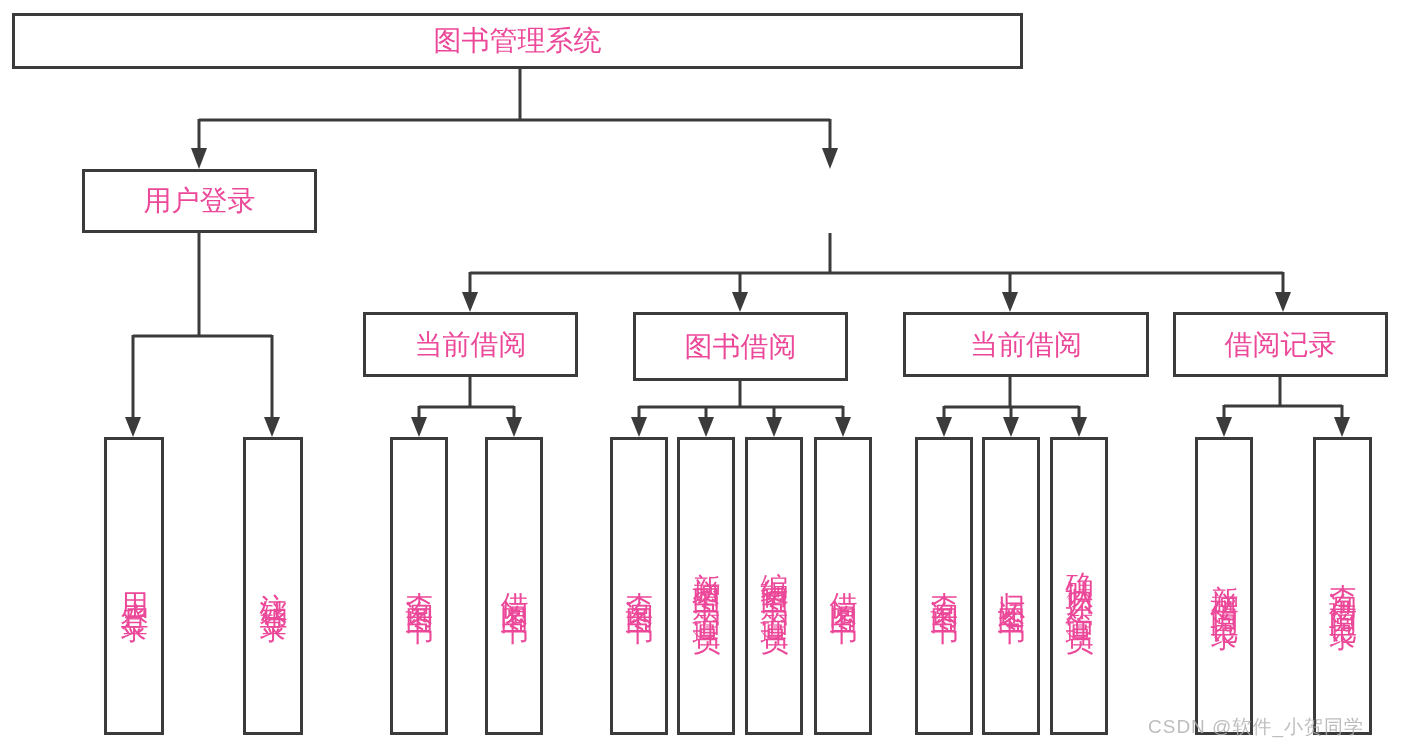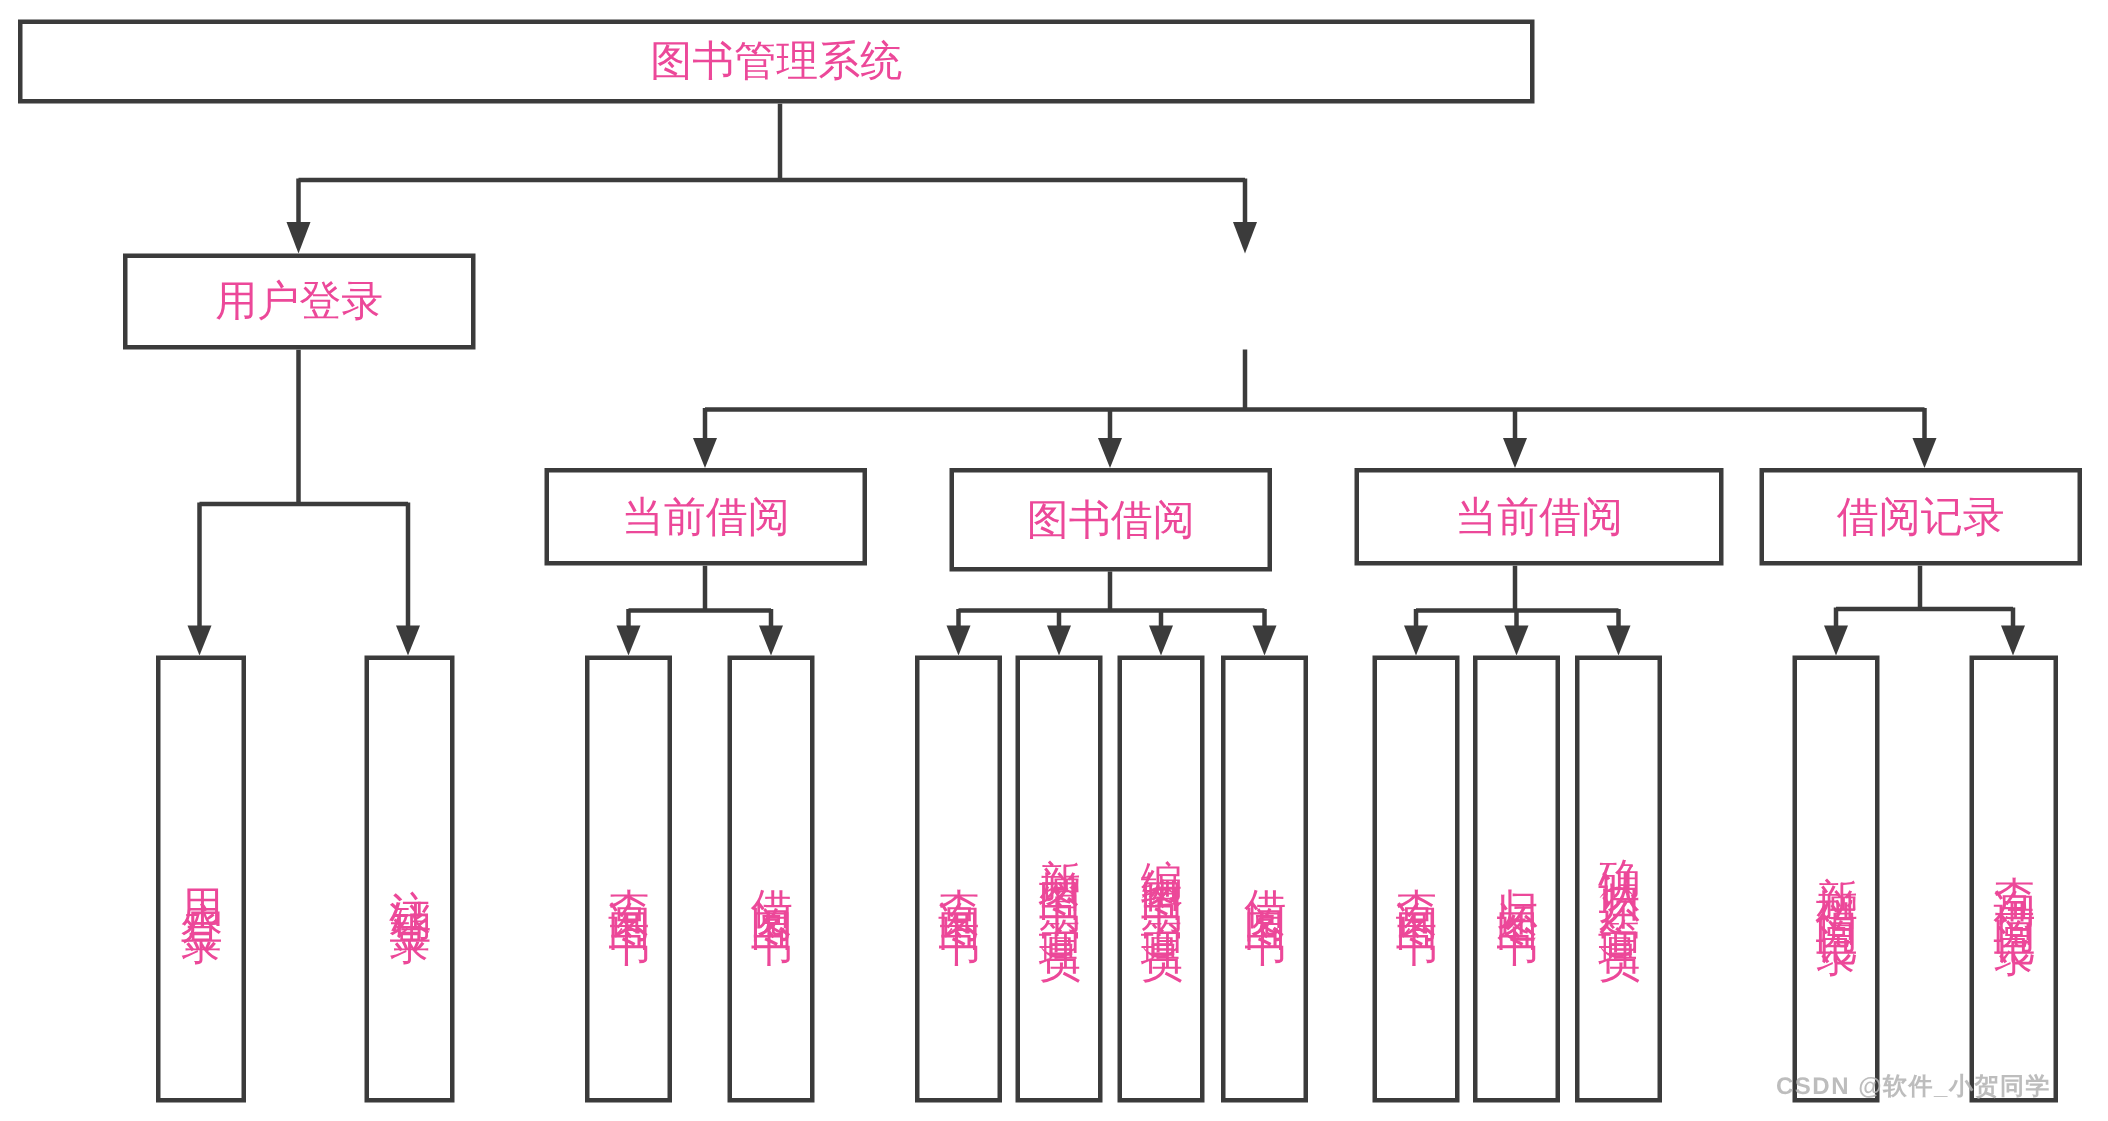--- a/index.html
+++ b/index.html
@@ -30,28 +30,27 @@
     z-index: 1;
   }
   .vtext {
     writing-mode: vertical-rl;
     letter-spacing: 8px;
     white-space: nowrap;
   }
   .htext { white-space: nowrap; }
   #watermark {
     position: absolute;
-    left: 1184px;
+    left: 1148px;
     top: 714px;
-    font-size: 16px;
+    font-size: 19px;
     letter-spacing: 1px;
     color: rgba(178, 178, 178, 0.85);
     white-space: nowrap;
     z-index: 3;
-    font-weight: bold;
   }
 </style>
 </head>
 <body>
 
 <div id="canvas">
 
   <svg id="connectors" width="1405" height="747" viewBox="0 0 1405 747" xmlns="http://www.w3.org/2000/svg">
     <g stroke="#3b3b3b" stroke-width="3" fill="none">
 

